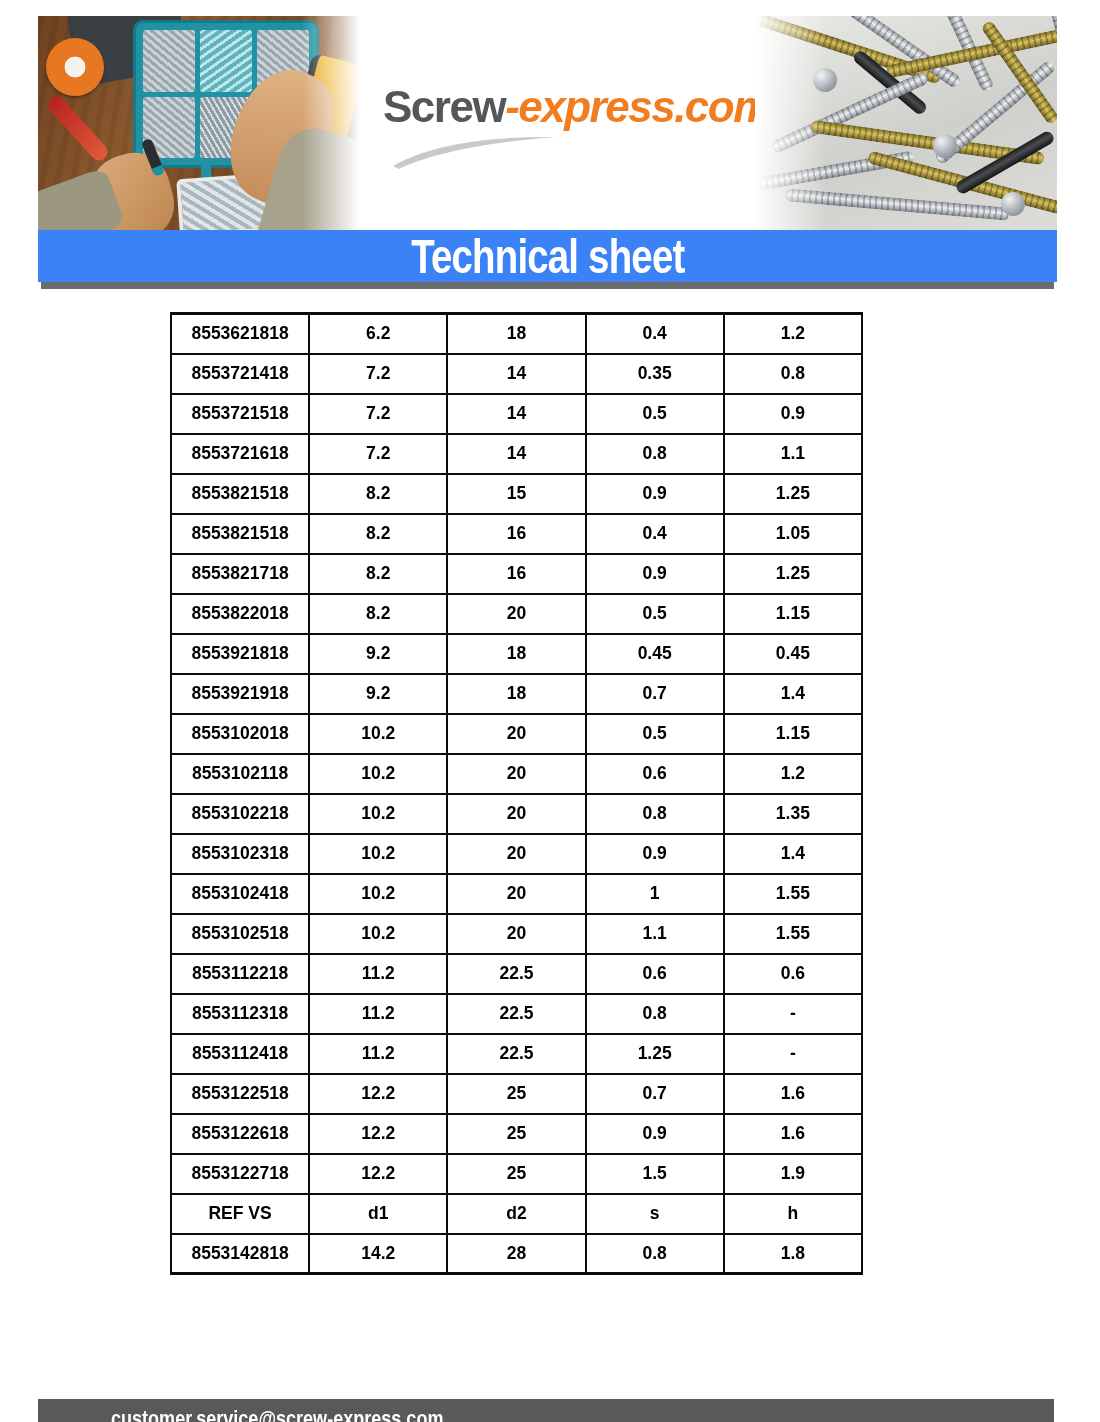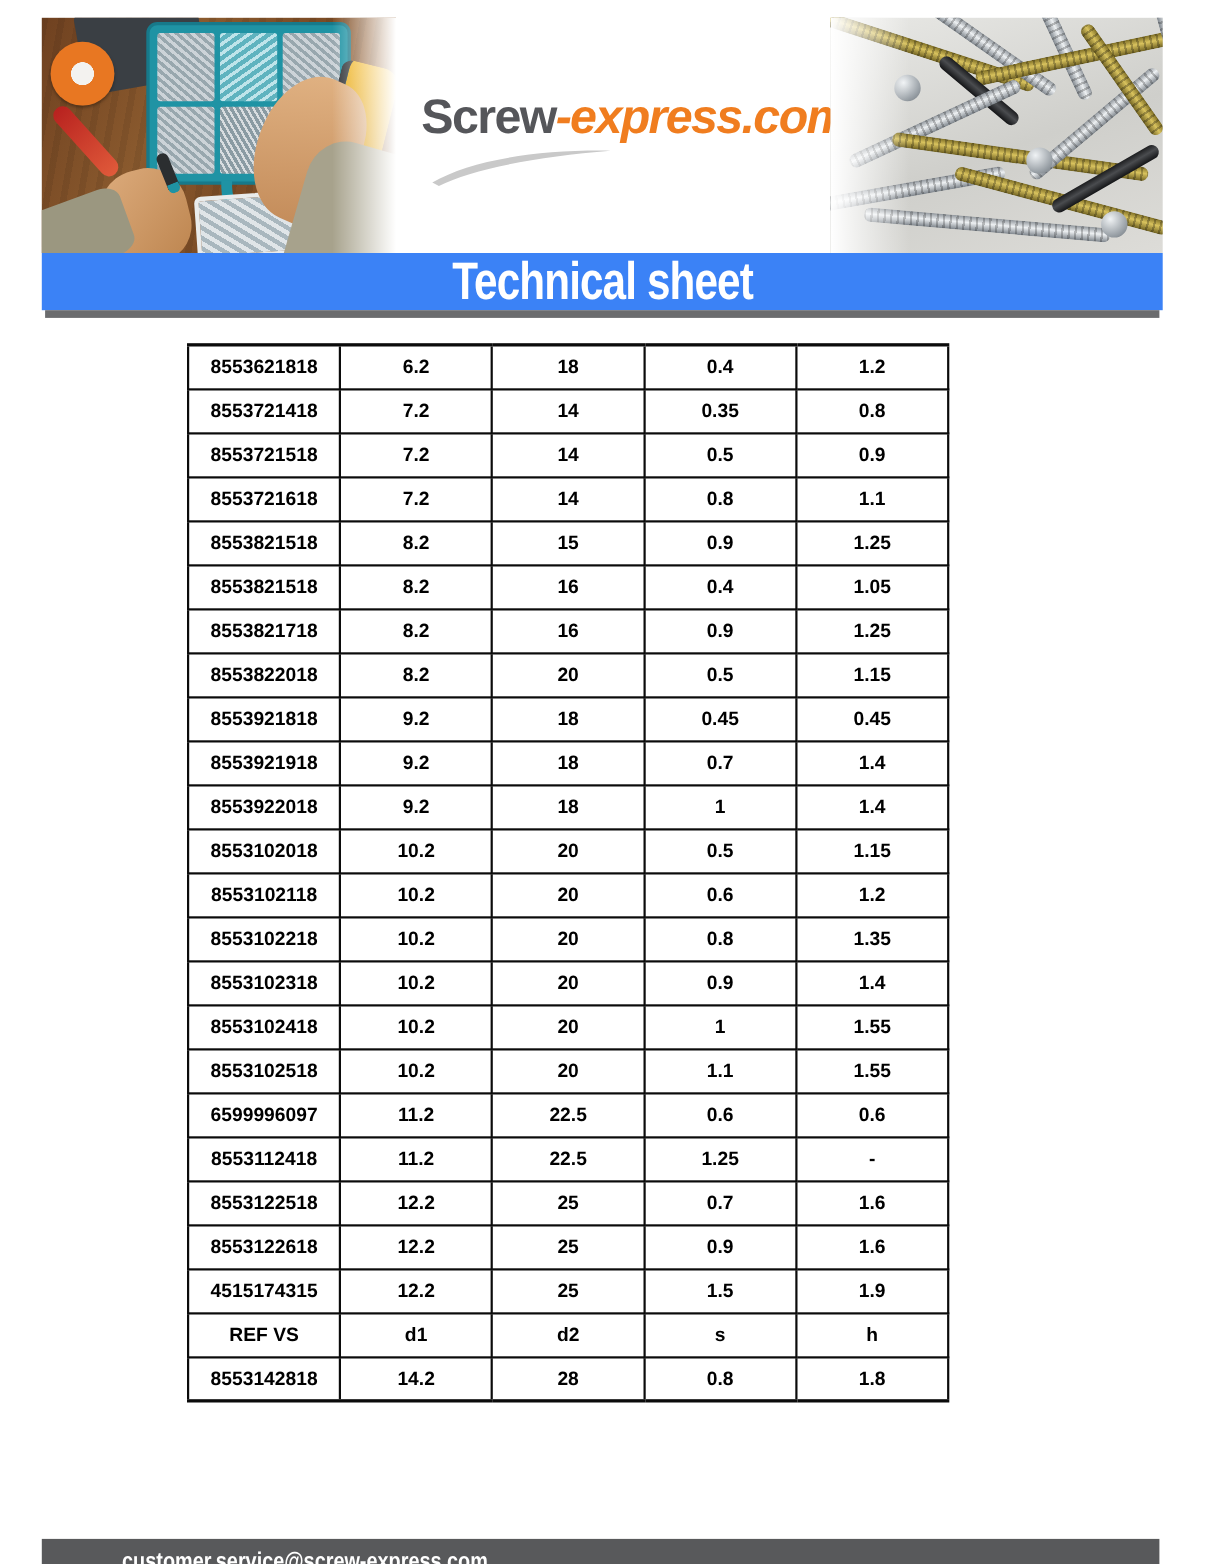--- a/index.html
+++ b/index.html
@@ -243,27 +243,20 @@
             <td>0.45</td>
           </tr>
           <tr>
             <td>8553921918</td>
             <td>9.2</td>
             <td>18</td>
             <td>0.7</td>
             <td>1.4</td>
           </tr>
           <tr>
-            <td>8553922018</td>
-            <td>9.2</td>
-            <td>18</td>
-            <td>1</td>
-            <td>1.4</td>
-          </tr>
-          <tr>
             <td>8553102018</td>
             <td>10.2</td>
             <td>20</td>
             <td>0.5</td>
             <td>1.15</td>
           </tr>
           <tr>
             <td>8553102118</td>
             <td>10.2</td>
             <td>20</td>
@@ -292,25 +285,32 @@
             <td>1.55</td>
           </tr>
           <tr>
             <td>8553102518</td>
             <td>10.2</td>
             <td>20</td>
             <td>1.1</td>
             <td>1.55</td>
           </tr>
           <tr>
-            <td>6599996097</td>
+            <td>8553112218</td>
             <td>11.2</td>
             <td>22.5</td>
             <td>0.6</td>
             <td>0.6</td>
+          </tr>
+          <tr>
+            <td>8553112318</td>
+            <td>11.2</td>
+            <td>22.5</td>
+            <td>0.8</td>
+            <td>-</td>
           </tr>
           <tr>
             <td>8553112418</td>
             <td>11.2</td>
             <td>22.5</td>
             <td>1.25</td>
             <td>-</td>
           </tr>
           <tr>
             <td>8553122518</td>
@@ -320,21 +320,21 @@
             <td>1.6</td>
           </tr>
           <tr>
             <td>8553122618</td>
             <td>12.2</td>
             <td>25</td>
             <td>0.9</td>
             <td>1.6</td>
           </tr>
           <tr>
-            <td>4515174315</td>
+            <td>8553122718</td>
             <td>12.2</td>
             <td>25</td>
             <td>1.5</td>
             <td>1.9</td>
           </tr>
           <tr>
             <td>REF VS</td>
             <td>d1</td>
             <td>d2</td>
             <td>s</td>

